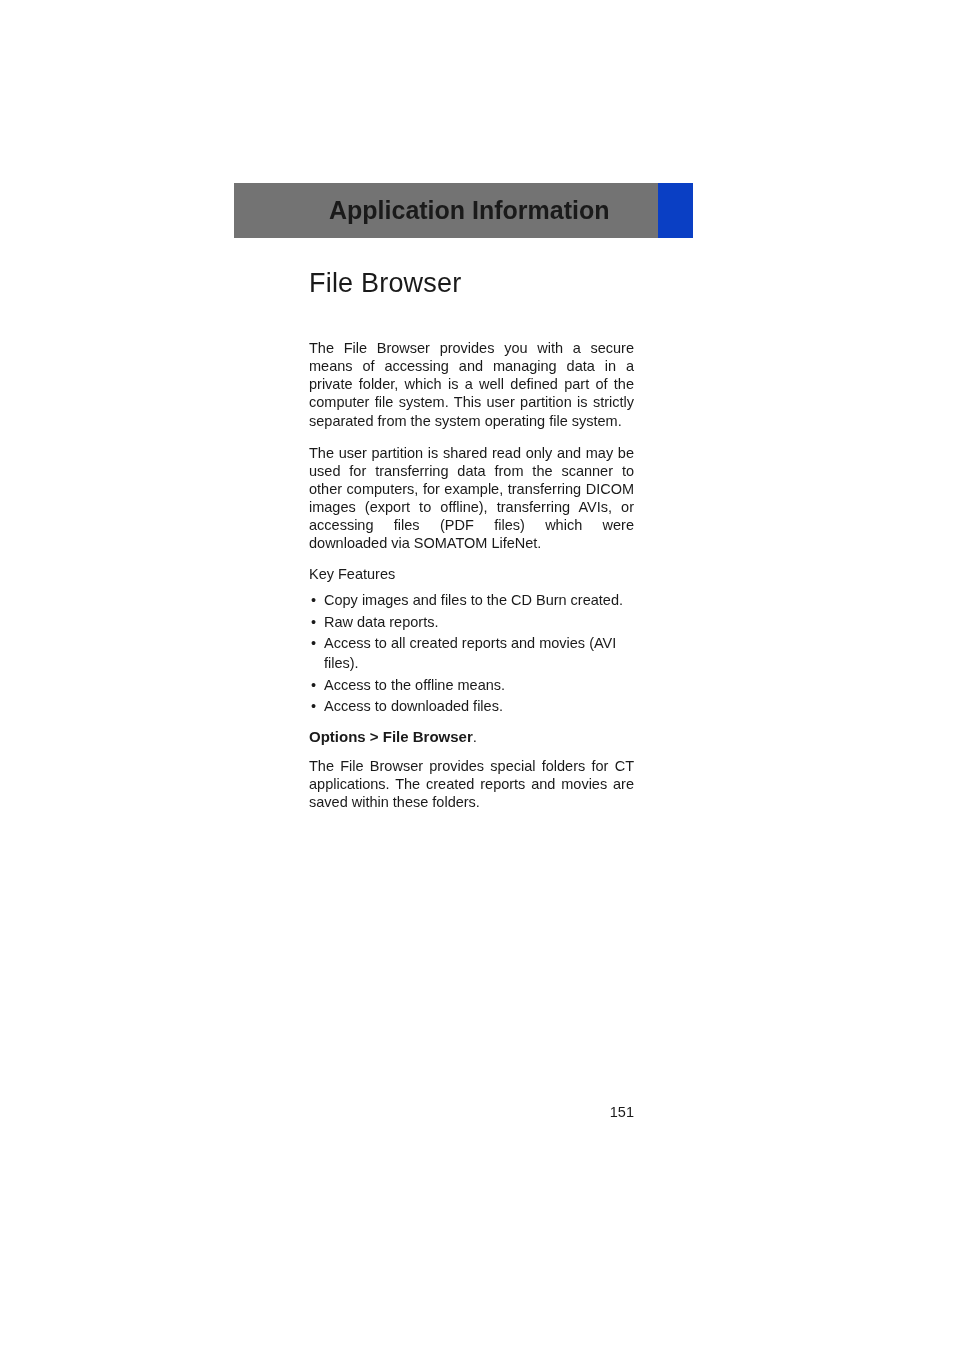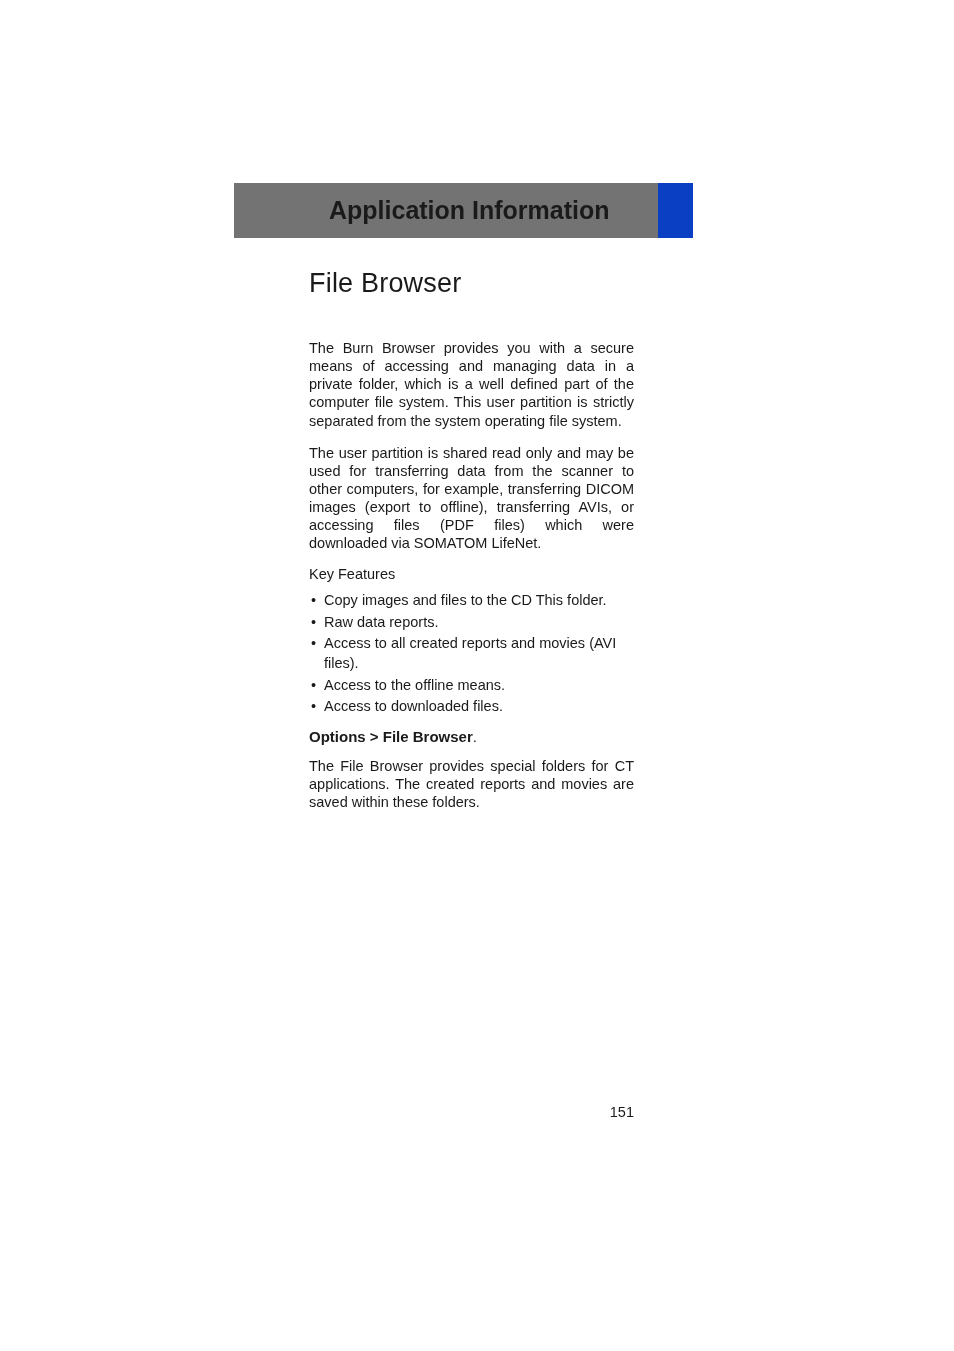--- a/index.html
+++ b/index.html
@@ -101,28 +101,28 @@
 <div class="header-band">
   <div class="header-gray">
     <span class="header-title">Application Information</span>
   </div>
   <div class="header-blue"></div>
 </div>
 
 <div class="content">
   <h1 class="section-heading">File Browser</h1>
 
-  <p class="body-para">The Burn Browser provides you with a secure means of accessing and managing data in a private folder, which is a well defined part of the computer file system. This user partition is strictly separated from the system operating file system.</p>
+  <p class="body-para">The File Browser provides you with a secure means of accessing and managing data in a private folder, which is a well defined part of the computer file system. This user partition is strictly separated from the system operating file system.</p>
 
   <p class="body-para">The user partition is shared read only and may be used for transferring data from the scanner to other computers, for example, transferring DICOM images (export to offline), transferring AVIs, or accessing files (PDF files) which were downloaded via SOMATOM LifeNet.</p>
 
   <p class="subheading">Key Features</p>
 
   <ul class="feature-list">
-    <li>Copy images and files to the CD This folder.</li>
+    <li>Copy images and files to the CD Burn created.</li>
     <li>Raw data reports.</li>
     <li>Access to all created reports and movies (AVI files).</li>
     <li>Access to the offline means.</li>
     <li>Access to downloaded files.</li>
   </ul>
 
 
   <p class="nav-path"><span class="bold">Options &gt; File Browser</span><span>.</span></p>
 
   <p class="body-para">The File Browser provides special folders for CT applications. The created reports and movies are saved within these folders.</p>

